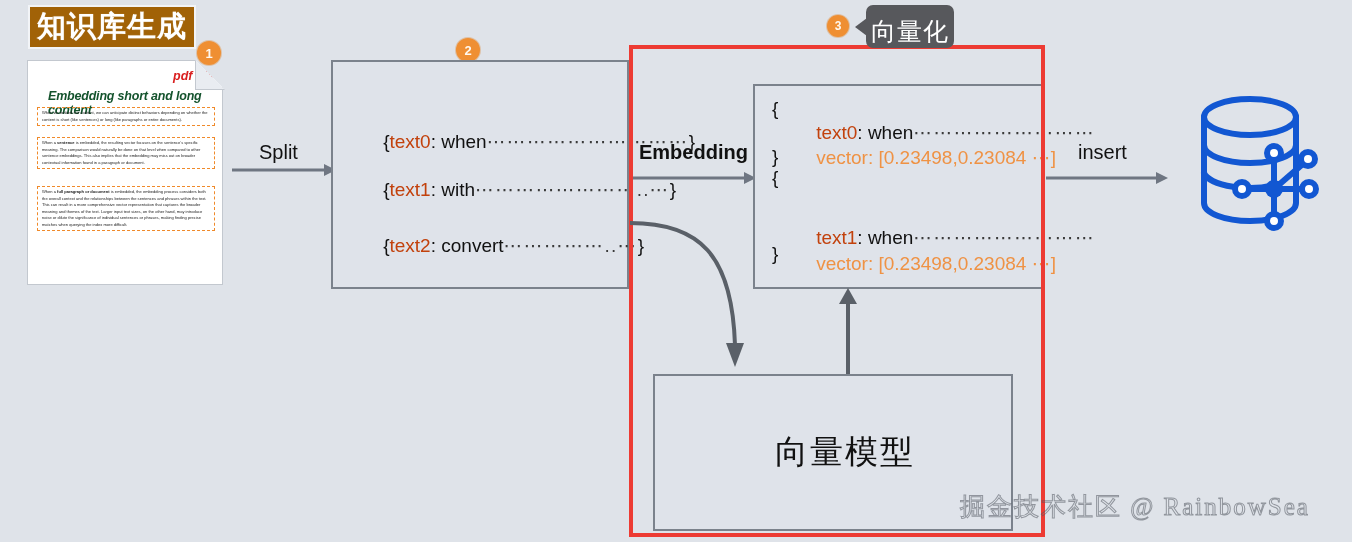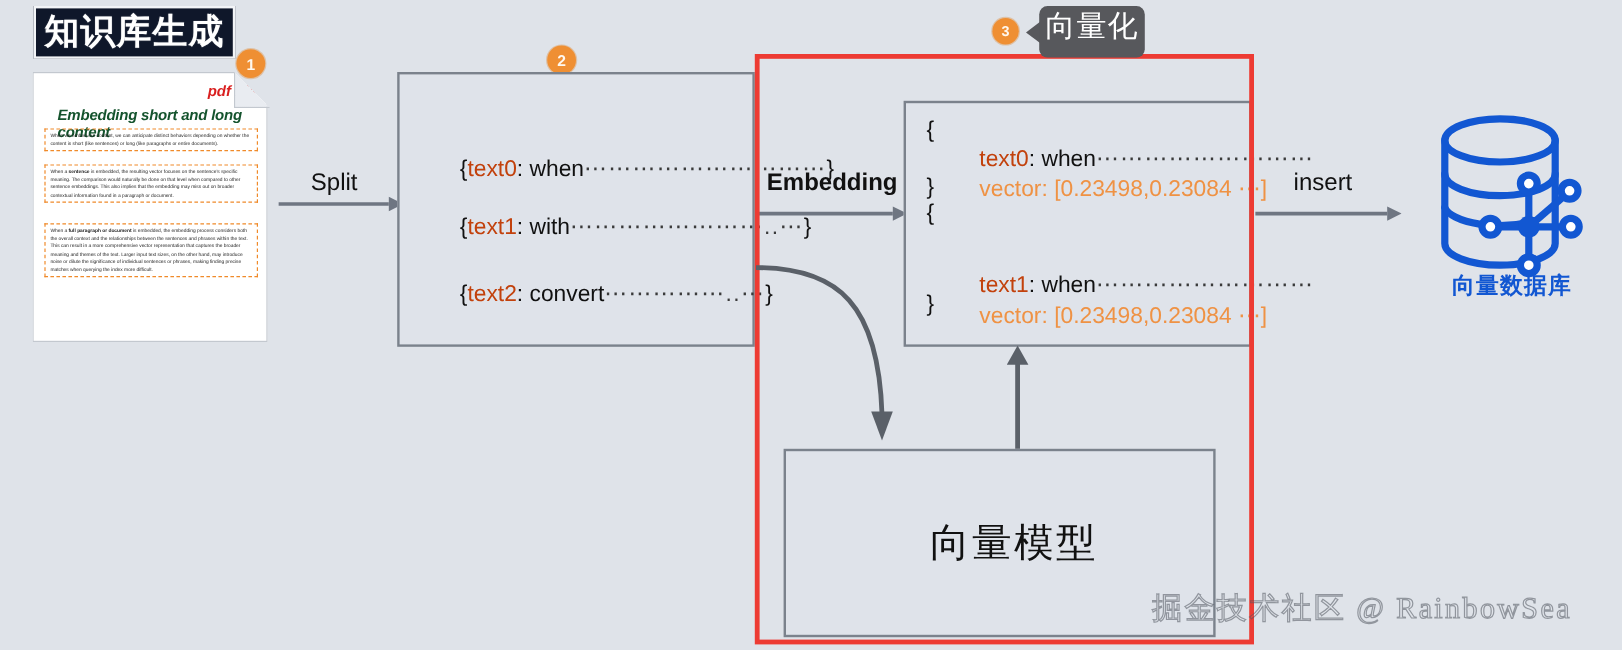--- a/index.html
+++ b/index.html
@@ -9,21 +9,21 @@
     font-family:"Liberation Sans","DejaVu Sans",sans-serif;
     overflow:hidden;
     position:relative;
   }
   #stage{position:absolute;left:0;top:0;width:1352px;height:542px;}
   .abs{position:absolute;}
 
   
   #title-banner{
     left:28px;top:5px;width:168px;height:44px;
-    background:#0f172a;
+    background:#a16207;
     border:2px solid #f2f4f7;
     box-sizing:border-box;
     display:flex;align-items:center;justify-content:center;
   }
   #title-banner span{
     color:#ffffff;font-size:29px;font-weight:700;letter-spacing:1px;
     font-family:"DejaVu Sans","Liberation Sans",sans-serif;
     text-shadow:0 0 1px rgba(255,255,255,.4);
   }
 
@@ -125,21 +125,21 @@
     left:629px;top:45px;width:416px;height:492px;
     border:4px solid #ed3b33;
     box-sizing:border-box;
     pointer-events:none;
   }
 
   
   #tooltip-vector{
     left:866px;top:5px;width:88px;height:43px;
     background:#57585c;border-radius:7px;
-    display:flex;align-items:flex-start;justify-content:center;
+    display:flex;align-items:flex-end;justify-content:center;
   }
   #tooltip-vector span{
     color:#fff;font-size:25px;letter-spacing:1px;
     font-family:"DejaVu Sans","Liberation Sans",sans-serif;
   }
   #tooltip-arrow{
     left:855px;top:18px;width:0;height:0;
     border-top:9px solid transparent;
     border-bottom:9px solid transparent;
     border-right:12px solid #57585c;
@@ -280,17 +280,16 @@
       <g fill="#ffffff" stroke="#1257d2" stroke-width="6">
         <circle cx="88" cy="68" r="7"></circle>
         <circle cx="122" cy="74" r="7"></circle>
         <circle cx="123" cy="104" r="7"></circle>
         <circle cx="56" cy="104" r="7"></circle>
         <circle cx="88" cy="136" r="7"></circle>
       </g>
       <circle cx="88" cy="104" r="9" fill="#1257d2"></circle>
     </svg>
   </div>
-  <div class="abs" id="db-label">向量数据库</div>
 
   <div class="abs" id="watermark">掘金技术社区 @ RainbowSea</div>
 
 </div>
 
 </body></html>

